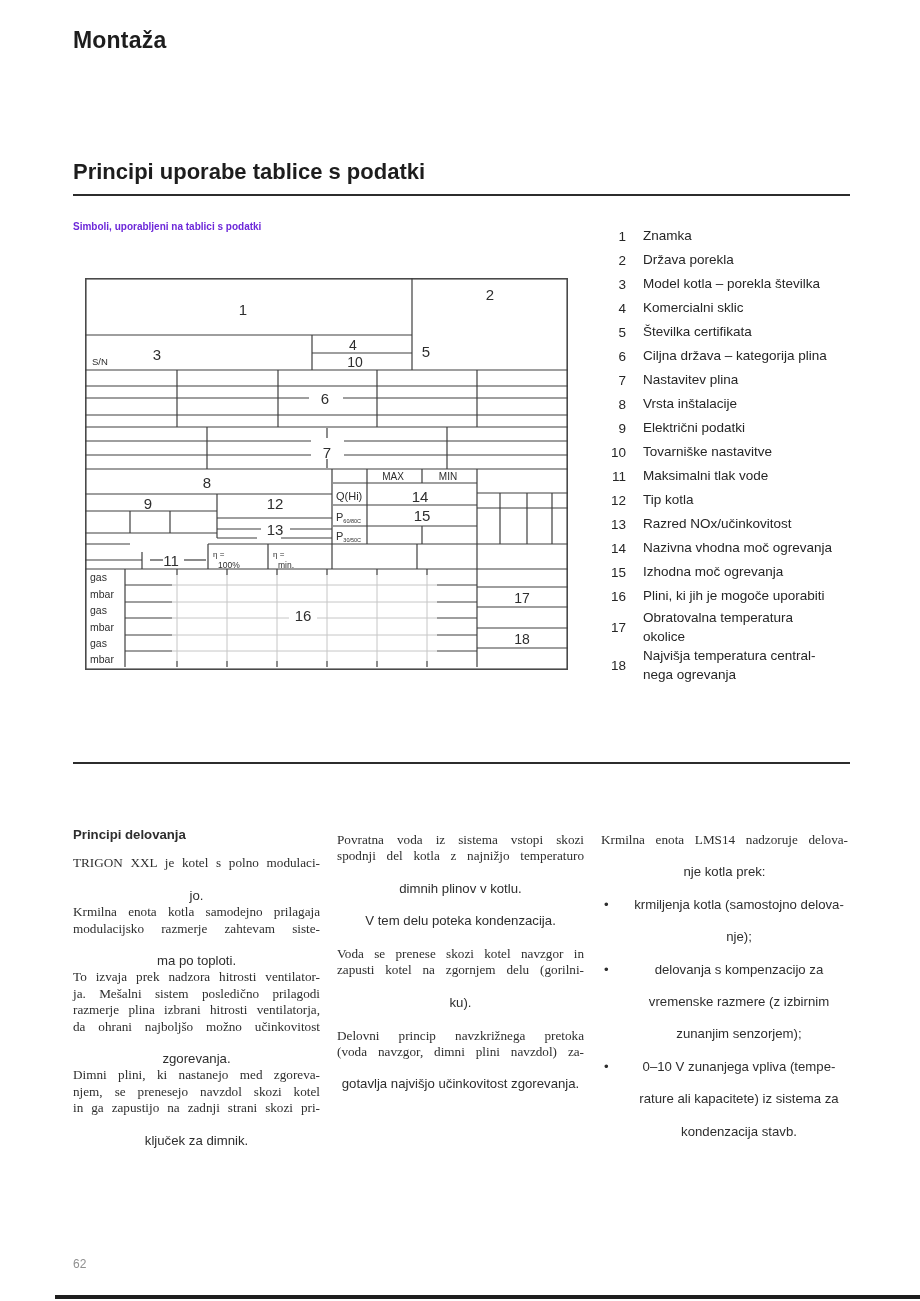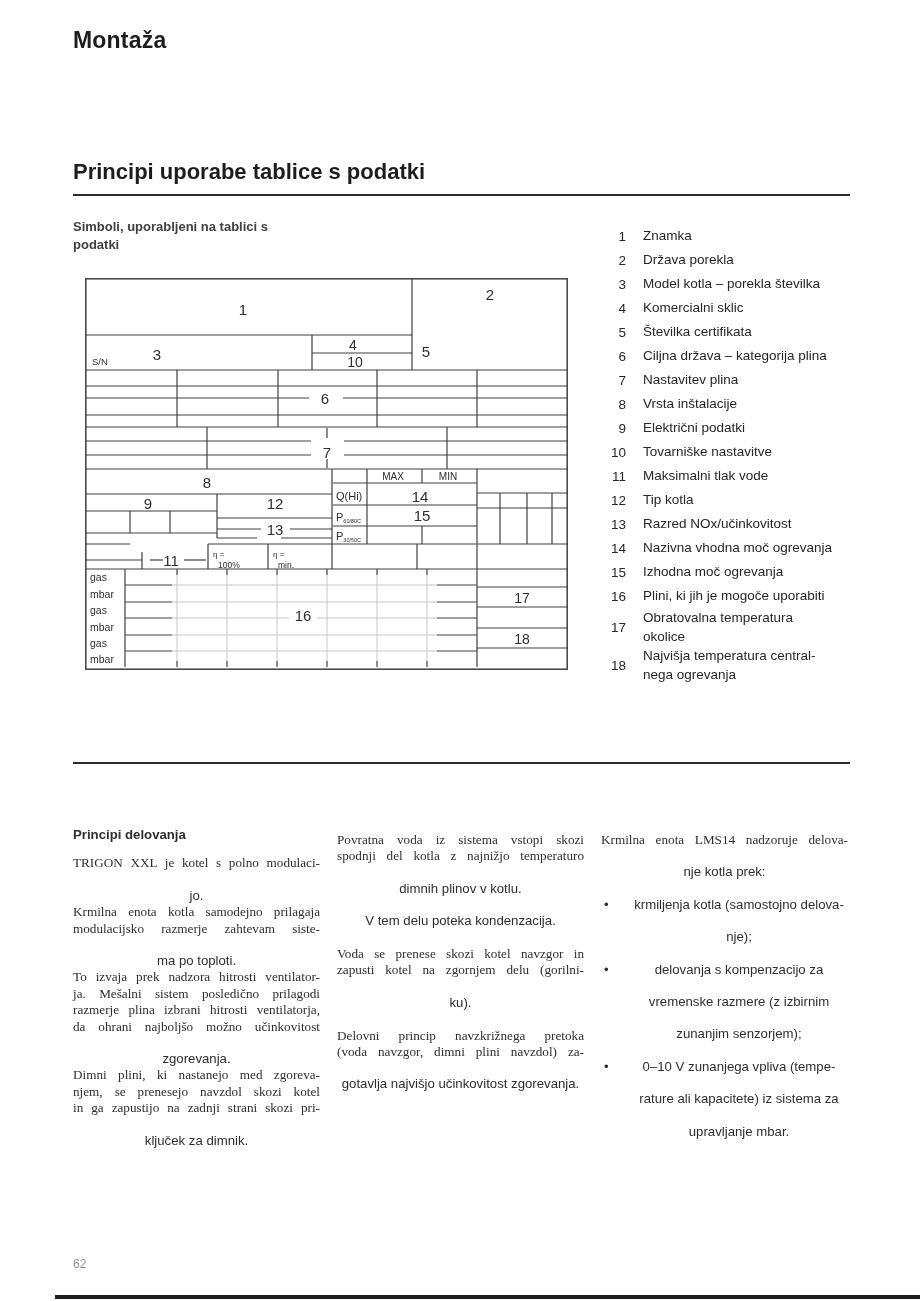--- a/index.html
+++ b/index.html
@@ -7,21 +7,21 @@
     width:920px;height:1301px;position:relative;background:#ffffff;
     font-family:"Liberation Sans","DejaVu Sans",sans-serif;color:#2b2b2b;
     overflow:hidden;
   }
   .abs{position:absolute;}
   .page-title{left:73px;top:27px;font-size:23px;font-weight:bold;color:#1d1d1d;letter-spacing:.2px;}
   .section-title{left:73px;top:159px;font-size:22px;font-weight:bold;color:#1d1d1d;}
   .rule{left:73px;width:777px;height:2px;background:#2c2c2c;}
   .rule-top{top:194px;}
   .rule-mid{top:762px;}
-  .subheading{left:73px;top:218px;width:212px;font-size:13px;font-weight:bold;line-height:18px;color:#404040;}
+  .subheading{left:73px;top:218px;width:212px;font-size:10px;font-weight:bold;line-height:18px;color:#6d28d9;}
   
   .legend{left:600px;top:224px;width:300px;font-size:13.5px;color:#262626;}
   .legend-item{display:flex;align-items:center;min-height:24px;}
   .legend-num{width:26px;text-align:right;flex:0 0 26px;}
   .legend-label{margin-left:17px;line-height:19px;}
   .legend-item.single .legend-label{line-height:24px;}
   
   .plate{left:85px;top:278px;}
   .plate text{fill:#2e2e2e;}
   
@@ -373,18 +373,18 @@
     <div class="bullet-item">
       <span class="bullet-marker">•</span>
       <div class="pline">delovanja s kompenzacijo za</div>
       <div class="pline">vremenske razmere (z izbirnim</div>
       <div class="pline">zunanjim senzorjem);</div>
     </div>
     <div class="bullet-item">
       <span class="bullet-marker">•</span>
       <div class="pline">0–10 V zunanjega vpliva (tempe-</div>
       <div class="pline">rature ali kapacitete) iz sistema za</div>
-      <div class="pline">upravljanje mbar.</div>
+      <div class="pline">kondenzacija stavb.</div>
     </div>
   </div>
 
 <div class="abs page-number">62</div>
 <div class="abs next-page-edge"></div>
 
 </body></html>

